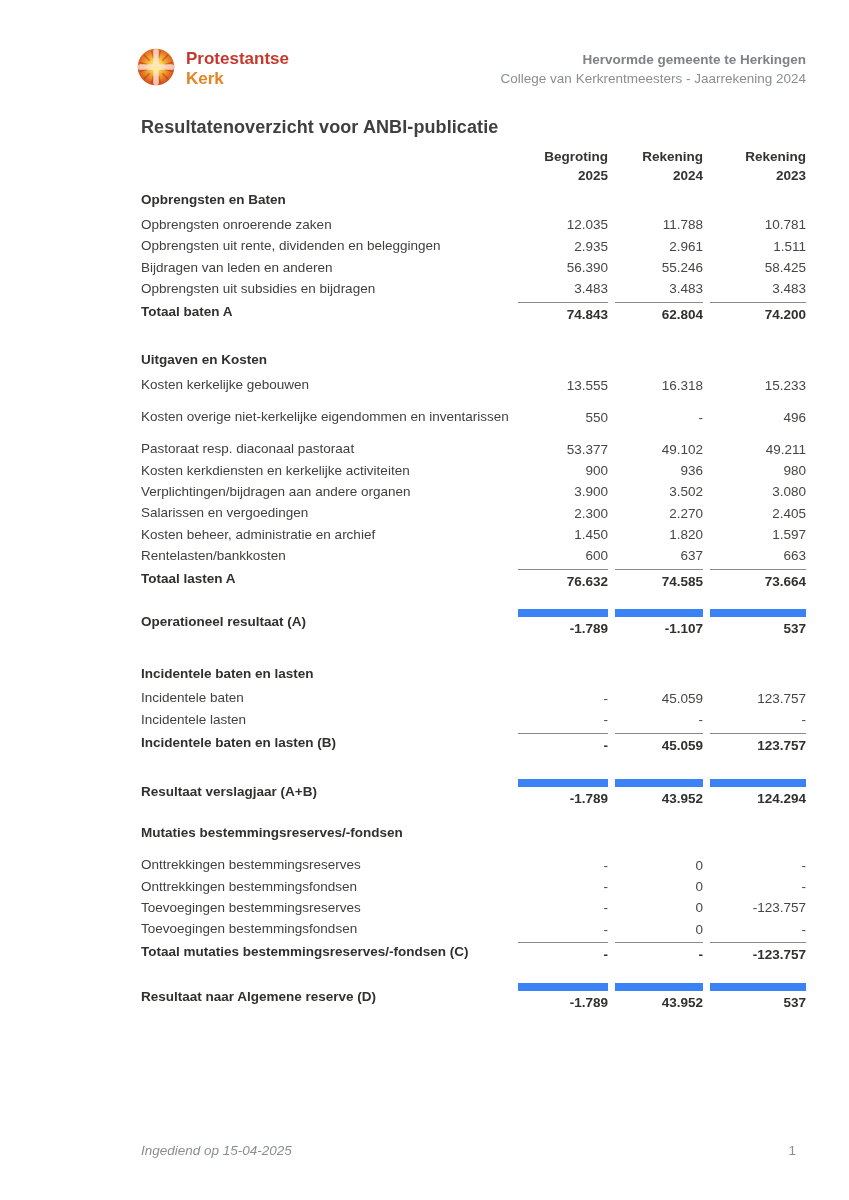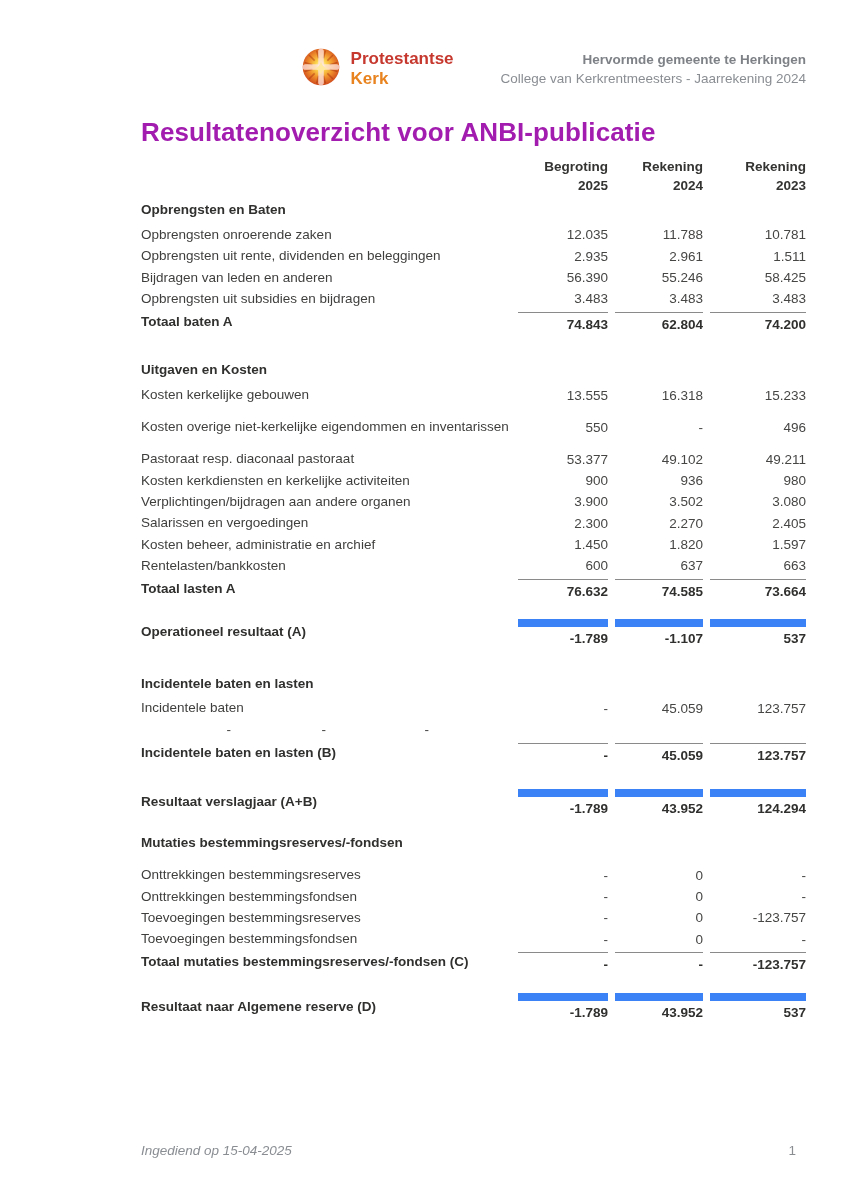--- a/index.html
+++ b/index.html
@@ -7,31 +7,31 @@
     position:relative;
     width:849px;height:1200px;
     background:#ffffff;
     font-family:"Liberation Sans", sans-serif;
     color:#3f3f3e;
     overflow:hidden;
   }
   .content{position:absolute;left:141px;width:665px;top:0;}
 
   
-  .header{display:flex;justify-content:flex-end;align-items:flex-start;padding-top:48px;height:58px;gap:47px;}
+  .header{display:flex;justify-content:space-between;align-items:flex-start;padding-top:48px;height:58px;gap:47px;}
   .logo{display:flex;gap:11px;align-items:flex-start;margin-left:-4px;}
   .logo svg{display:block;}
   .logo-text{font-size:17px;font-weight:bold;line-height:20px;padding-top:1px;}
   .logo-line1{color:#c6382e;}
   .logo-line2{color:#e8831f;}
   .org{text-align:right;font-size:13.5px;line-height:18.5px;color:#8a8e93;padding-top:3px;}
   .org-line1{font-weight:bold;color:#7e8287;}
 
   
-  .title{margin-top:11px;font-size:26px;font-weight:bold;color:#a21caf;letter-spacing:.1px;}
+  .title{margin-top:11px;font-size:18px;font-weight:bold;color:#404040;letter-spacing:.1px;}
 
   
   .col-heads{display:flex;margin-top:9px;font-size:13.5px;font-weight:bold;color:#333332;}
   .col-heads .spacer{flex:1;}
   .colh{text-align:right;line-height:19px;}
 
   
   .row{display:flex;height:21.3px;font-size:13.5px;}
   .lbl{flex:1;align-self:center;line-height:16px;padding-right:8px;color:#3f3f3e;}
   .cell{align-self:center;text-align:right;line-height:15px;color:#464645;}
@@ -221,20 +221,21 @@
     <div class="row sec" style="margin-top:27px">
       <div class="lbl">Incidentele baten en lasten</div>
     </div>
     <div class="row" style="margin-top:3px">
       <div class="lbl">Incidentele baten</div>
       <div class="cell c0">-</div>
       <div class="cell c1">45.059</div>
       <div class="cell c2">123.757</div>
     </div>
     <div class="row">
+      <div class="lbl">Incidentele lasten</div>
       <div class="cell c0">-</div>
       <div class="cell c1">-</div>
       <div class="cell c2">-</div>
     </div>
     <div class="row total rule-thin">
       <div class="lbl">Incidentele baten en lasten (B)</div>
       <div class="cell c0">-</div>
       <div class="cell c1">45.059</div>
       <div class="cell c2">123.757</div>
     </div>

